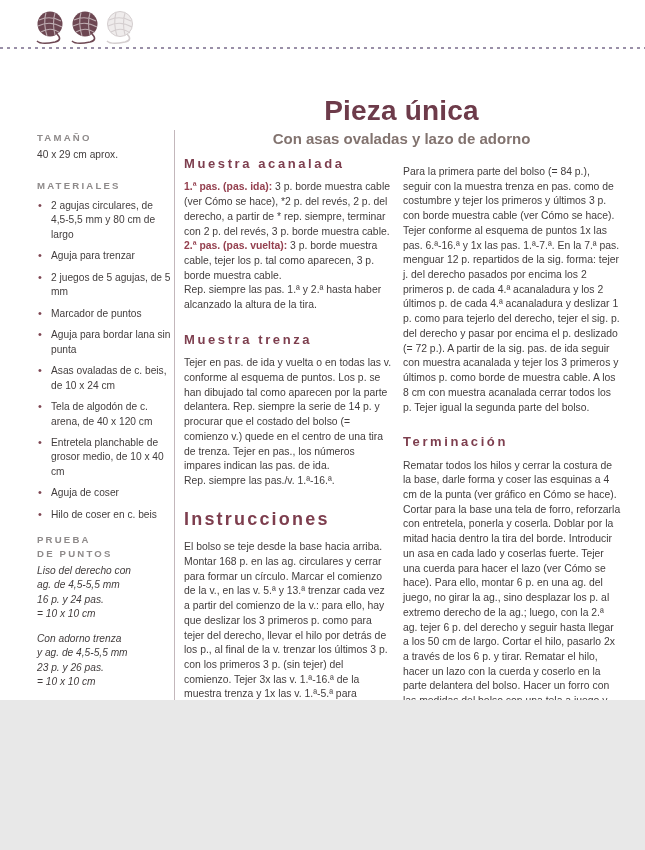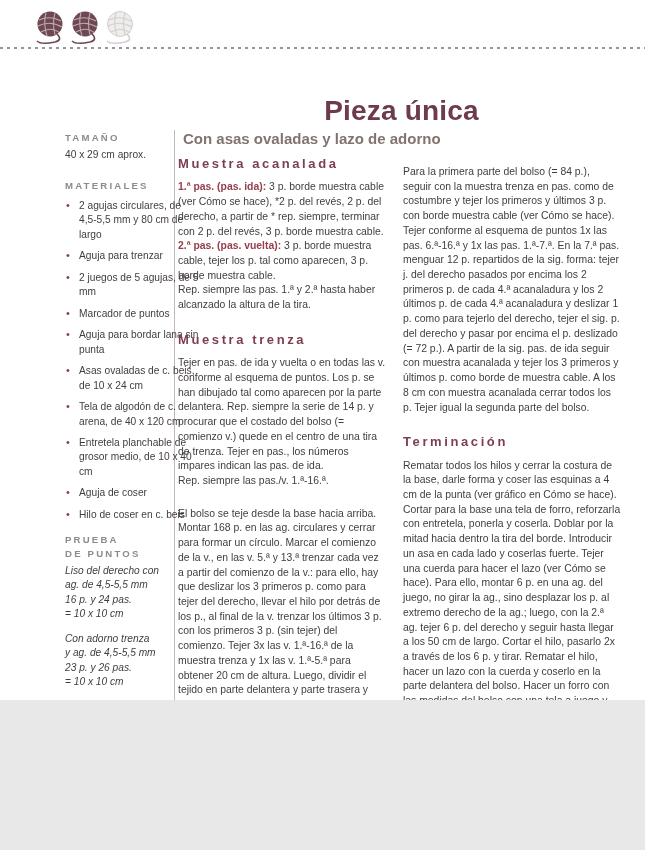--- a/index.html
+++ b/index.html
@@ -16,24 +16,24 @@
     background-image:repeating-linear-gradient(90deg,#9a90a8 0 3px,transparent 3px 7px);
   }
   
   .title {
     position:absolute; left:183px; top:76px; width:437px;
     text-align:center; font-size:28px; font-weight:bold; color:#6d3b4a;
     letter-spacing:0.2px;
   }
   .subtitle {
     position:absolute; left:183px; top:118px; width:437px;
-    font-size:15px; font-weight:bold; color:#82736f;
+    text-align:center; font-size:15px; font-weight:bold; color:#82736f;
   }
   
-  .sidebar { position:absolute; left:37px; top:131px; width:136px; font-size:10.2px; line-height:1.42;margin-left:28px; }
+  .sidebar { position:absolute; left:37px; top:131px; width:136px; font-size:10.2px; line-height:1.42; }
   .sb-head {
     color:#8e8a8a; font-weight:bold; font-size:9.6px; letter-spacing:2.2px;
     margin:0 0 3px 0;
   }
   .sb-head .line, .sb-par .line { display:block; }
   .sb-gap-s { margin-top:11px; }
   .sb-gap-m { margin-top:17px; }
   .sb-text { margin:0; }
   .sb-par { margin:0 0 10px 0;font-style:italic; }
   ul.materials { list-style:none; margin:6px 0 0 0; padding:0; }
@@ -42,21 +42,21 @@
   }
   ul.materials li::before {
     content:"•"; position:absolute; left:1px; top:-1px; color:#7c4350; font-size:11px;
   }
   .divider {
     position:absolute; left:174px; top:130px; width:1px; height:663px;
     background:#c3b7bb;
   }
   
   .col { position:absolute; font-size:10.4px; line-height:1.415; }
-  .col-mid { left:178px; top:155px; width:208px; }
+  .col-mid { left:184px; top:155px; width:208px; }
   .col-right { left:403px; top:165px; width:218px; }
   .sec-head {
     color:#7d3e4e; font-weight:bold; font-size:13px; letter-spacing:2.6px;
     margin:0 0 7px 0;
   }
   .sec-head-big {
     color:#7d3e4e; font-weight:bold; font-size:18px; letter-spacing:2.2px;
     margin:0 0 8px 0;
   }
   .para { margin:0 0 18px 0; }
@@ -146,20 +146,21 @@
       <span class="block"><span class="runin">2.ª pas. (pas. vuelta): </span><span>3 p. borde muestra cable, tejer los p. tal como aparecen, 3 p. borde muestra cable.</span></span>
       <span class="block">Rep. siempre las pas. 1.ª y 2.ª hasta haber alcanzado la altura de la tira.</span>
     </p>
 
     <h3 class="sec-head">Muestra trenza</h3>
     <p class="para">
       <span>Tejer en pas. de ida y vuelta o en todas las v. conforme al esquema de puntos. Los p. se han dibujado tal como aparecen por la parte delantera. Rep. siempre la serie de 14 p. y procurar que el costado del bolso (= comienzo v.) quede en el centro de una tira de trenza. Tejer en pas., los números impares indican las pas. de ida.</span>
       <span class="block">Rep. siempre las pas./v. 1.ª-16.ª.</span>
     </p>
 
+    <h3 class="sec-head-big">Instrucciones</h3>
     <p class="para">El bolso se teje desde la base hacia arriba. Montar 168 p. en las ag. circulares y cerrar para formar un círculo. Marcar el comienzo de la v., en las v. 5.ª y 13.ª trenzar cada vez a partir del comienzo de la v.: para ello, hay que deslizar los 3 primeros p. como para tejer del derecho, llevar el hilo por detrás de los p., al final de la v. trenzar los últimos 3 p. con los primeros 3 p. (sin tejer) del comienzo. Tejer 3x las v. 1.ª-16.ª de la muestra trenza y 1x las v. 1.ª-5.ª para obtener 20 cm de altura. Luego, dividir el tejido en parte delantera y parte trasera y seguir con pas. (= 2x 84 p.). Cada pieza se divide por la mitad en una tira trenzada, los 6 p. de la tira trenzada se transforman cada vez en 2x 3 p.or.-muestra cable.</p>
   </section>
 
   <section class="col col-right">
     <p class="para">Para la primera parte del bolso (= 84 p.), seguir con la muestra trenza en pas. como de costumbre y tejer los primeros y últimos 3 p. con borde muestra cable (ver Cómo se hace). Tejer conforme al esquema de puntos 1x las pas. 6.ª-16.ª y 1x las pas. 1.ª-7.ª. En la 7.ª pas. menguar 12 p. repartidos de la sig. forma: tejer j. del derecho pasados por encima los 2 primeros p. de cada 4.ª acanaladura y los 2 últimos p. de cada 4.ª acanaladura y deslizar 1 p. como para tejerlo del derecho, tejer el sig. p. del derecho y pasar por encima el p. deslizado (= 72 p.). A partir de la sig. pas. de ida seguir con muestra acanalada y tejer los 3 primeros y últimos p. como borde de muestra cable. A los 8 cm con muestra acanalada cerrar todos los p. Tejer igual la segunda parte del bolso.</p>
 
     <h3 class="sec-head">Terminación</h3>
     <p class="para">Rematar todos los hilos y cerrar la costura de la base, darle forma y coser las esquinas a 4 cm de la punta (ver gráfico en Cómo se hace). Cortar para la base una tela de forro, reforzarla con entretela, ponerla y coserla. Doblar por la mitad hacia dentro la tira del borde. Introducir un asa en cada lado y coserlas fuerte. Tejer una cuerda para hacer el lazo (ver Cómo se hace). Para ello, montar 6 p. en una ag. del juego, no girar la ag., sino desplazar los p. al extremo derecho de la ag.; luego, con la 2.ª ag. tejer 6 p. del derecho y seguir hasta llegar a los 50 cm de largo. Cortar el hilo, pasarlo 2x a través de los 6 p. y tirar. Rematar el hilo, hacer un lazo con la cuerda y coserlo en la parte delantera del bolso. Hacer un forro con las medidas del bolso con una tela a juego y coserlo (ver Cómo se hace).</p>
   </section>
 

